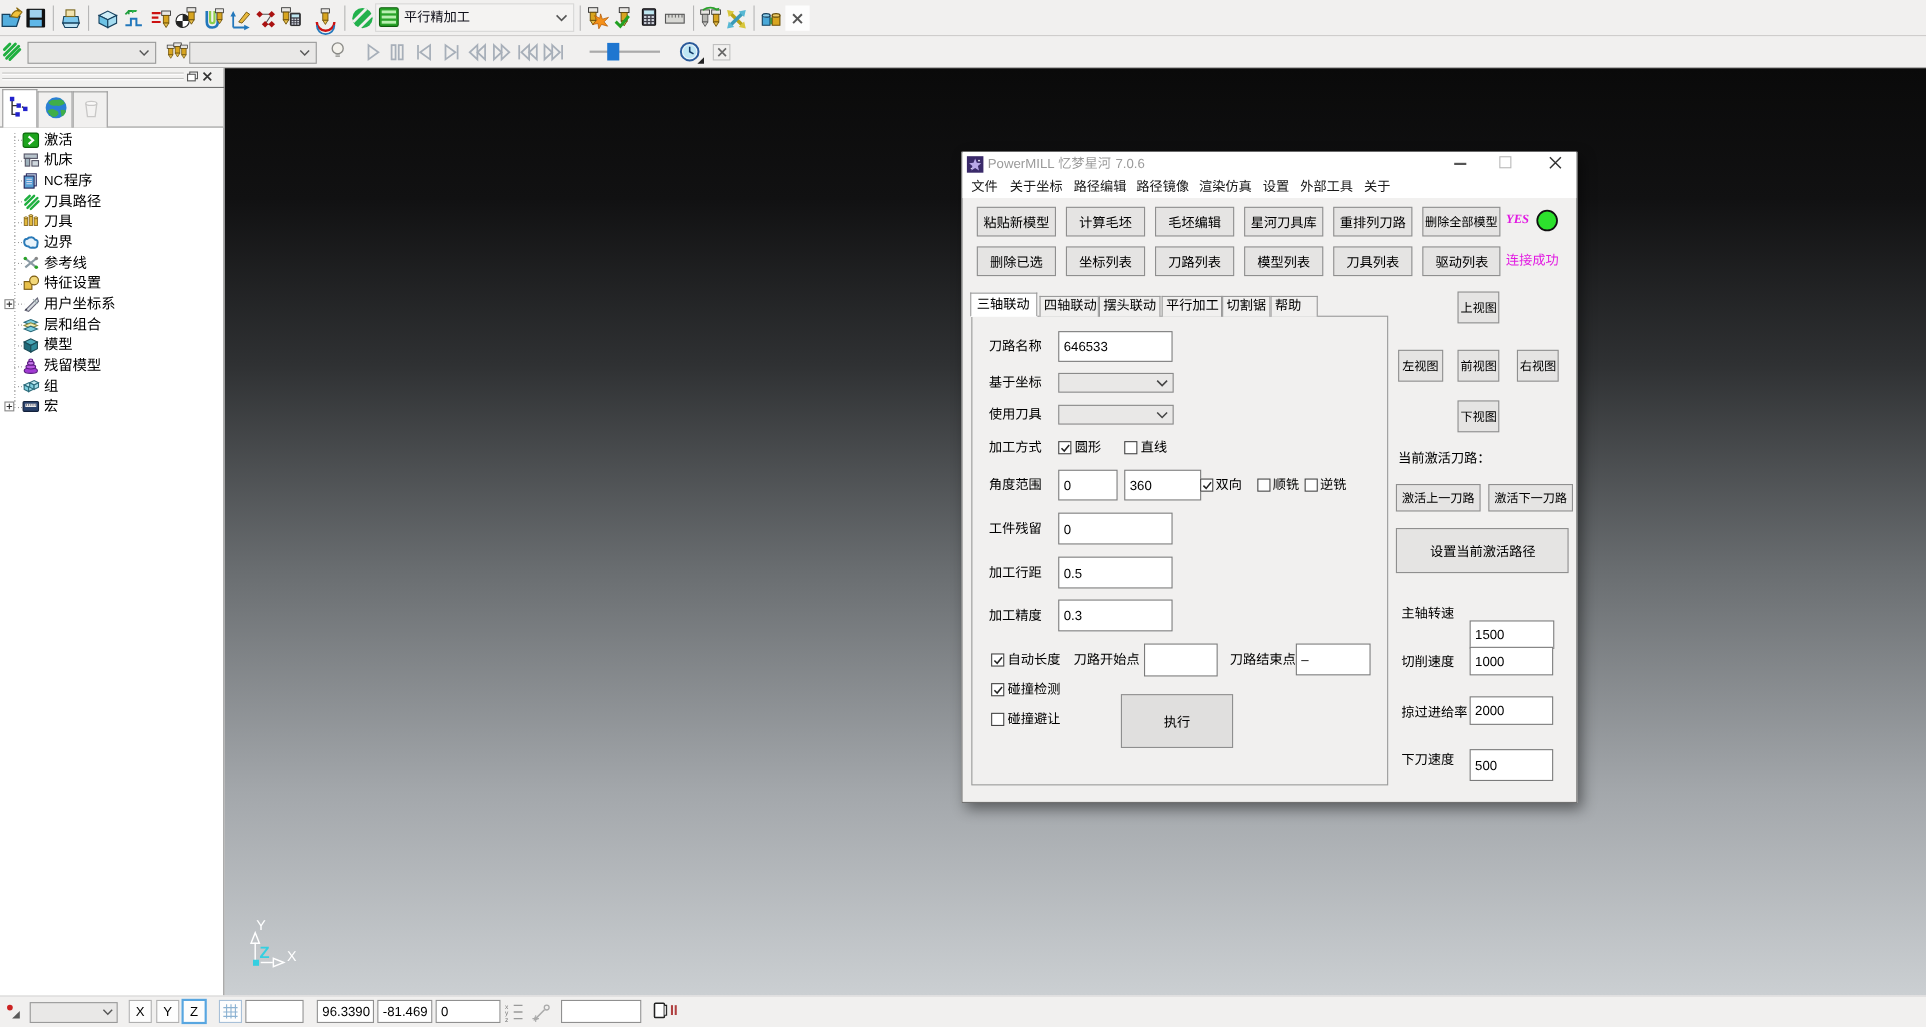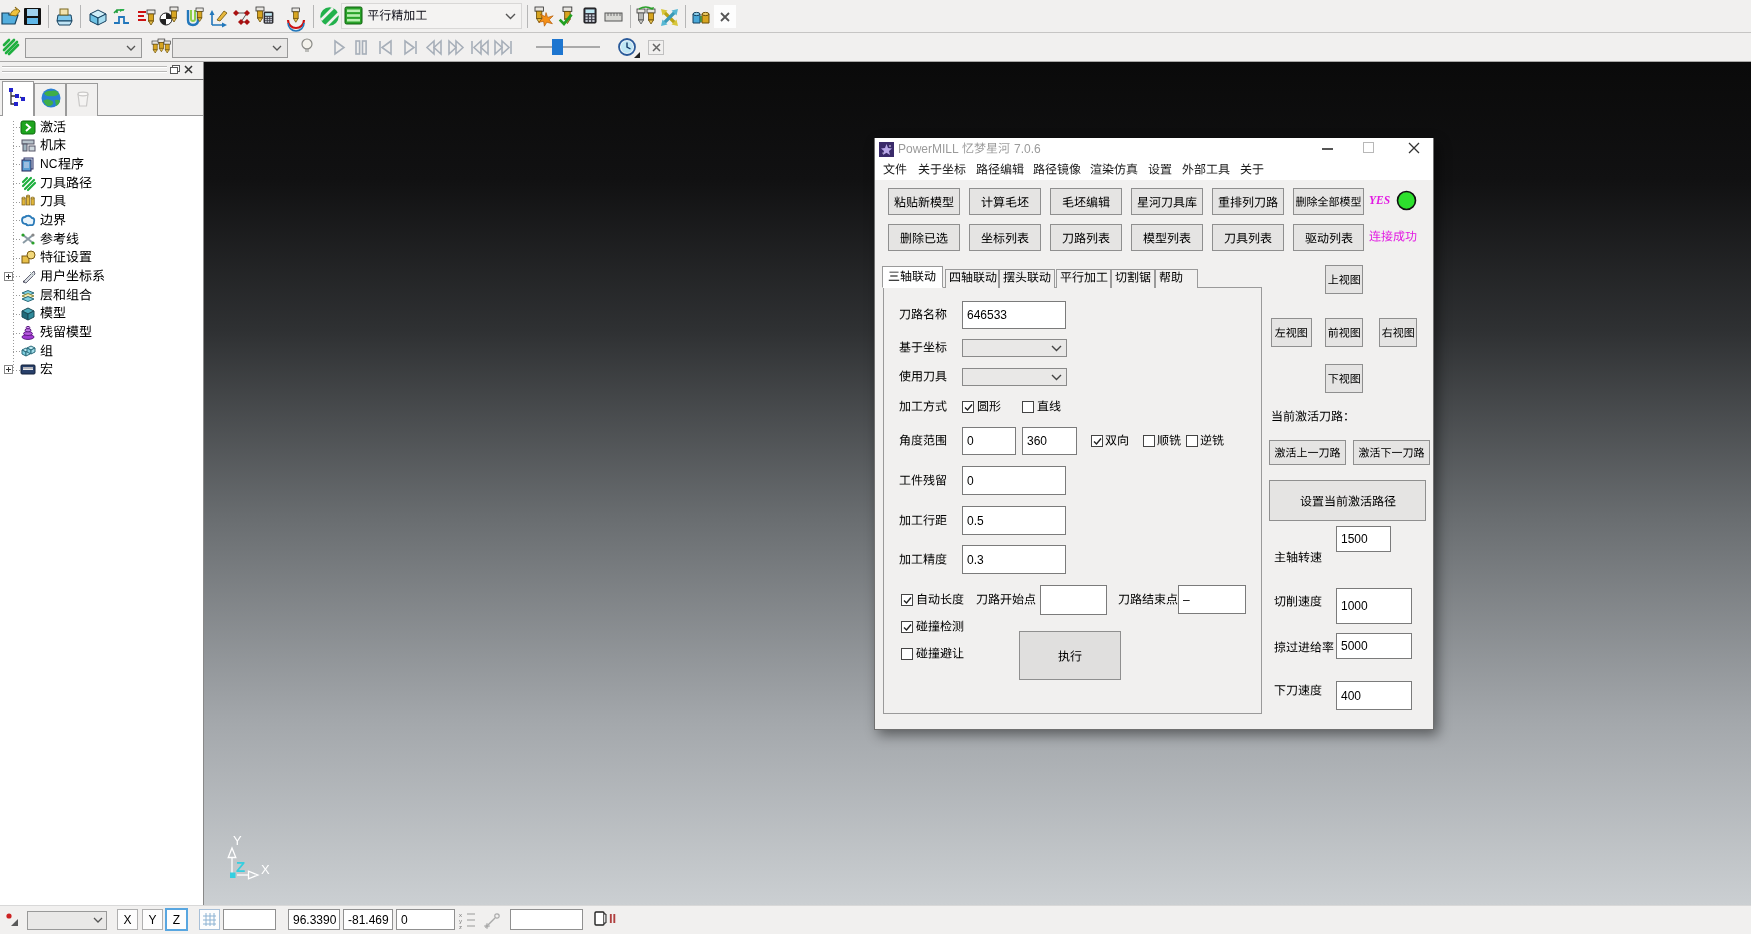--- a/index.html
+++ b/index.html
@@ -958,21 +958,21 @@
 <svg style="position:absolute;left:977.0px;top:400.2px" width="24.0" height="12" viewBox="0 -880 2000 1000" fill="#000">
       <use href="#g101" x="0"></use>
       <use href="#g102" x="1000"></use>
     </svg>
 <div class="cb" style="left:1022px;top:401px"></div>
 <svg style="position:absolute;left:1037.0px;top:400.2px" width="24.0" height="12" viewBox="0 -880 2000 1000" fill="#000">
       <use href="#g103" x="0"></use>
       <use href="#g19" x="1000"></use>
     </svg>
 <div class="f" style="left:962px;top:427px;width:54px;height:28px">0</div>
-<div class="f" style="left:1022px;top:427px;width:55px;height:28px">360</div>
+<div class="f" style="left:1022px;top:427px;width:70px;height:28px">360</div>
 <div class="cb" style="left:1091px;top:435px">
       <svg style="position:absolute;left:1px;top:1px" width="9" height="9" viewBox="0 0 9 9">
         <path d="M1 4.5 L3.5 7 L8 1.5" fill="none" stroke="#222" stroke-width="1.4"></path>
       </svg>
     </div>
 <svg style="position:absolute;left:1105.0px;top:434.2px" width="24.0" height="12" viewBox="0 -880 2000 1000" fill="#000">
       <use href="#g104" x="0"></use>
       <use href="#g105" x="1000"></use>
     </svg>
 <div class="cb" style="left:1143px;top:435px"></div>
@@ -1114,43 +1114,43 @@
         <use href="#g13" x="6000"></use>
         <use href="#g14" x="7000"></use>
       </svg>
     </div>
 <svg style="position:absolute;left:1274.0px;top:551.2px" width="48.0" height="12" viewBox="0 -880 4000 1000" fill="#000">
       <use href="#g133" x="0"></use>
       <use href="#g80" x="1000"></use>
       <use href="#g134" x="2000"></use>
       <use href="#g135" x="3000"></use>
     </svg>
-<div class="f" style="left:1336px;top:526px;width:55px;height:26px">1500</div>
+<div class="f" style="left:1336px;top:564px;width:77px;height:26px">1500</div>
 <svg style="position:absolute;left:1274.0px;top:595.2px" width="48.0" height="12" viewBox="0 -880 4000 1000" fill="#000">
       <use href="#g85" x="0"></use>
       <use href="#g136" x="1000"></use>
       <use href="#g135" x="2000"></use>
       <use href="#g97" x="3000"></use>
     </svg>
-<div class="f" style="left:1336px;top:588px;width:76px;height:36px">1000</div>
+<div class="f" style="left:1336px;top:588px;width:76px;height:26px">1000</div>
 <svg style="position:absolute;left:1274.0px;top:641.2px" width="60.0" height="12" viewBox="0 -880 5000 1000" fill="#000">
       <use href="#g137" x="0"></use>
       <use href="#g138" x="1000"></use>
       <use href="#g139" x="2000"></use>
       <use href="#g140" x="3000"></use>
       <use href="#g141" x="4000"></use>
     </svg>
-<div class="f" style="left:1336px;top:633px;width:76px;height:26px">5000</div>
+<div class="f" style="left:1336px;top:633px;width:76px;height:26px">2000</div>
 <svg style="position:absolute;left:1274.0px;top:684.2px" width="48.0" height="12" viewBox="0 -880 4000 1000" fill="#000">
       <use href="#g129" x="0"></use>
       <use href="#g11" x="1000"></use>
       <use href="#g135" x="2000"></use>
       <use href="#g97" x="3000"></use>
     </svg>
-<div class="f" style="left:1336px;top:681px;width:76px;height:29px">400</div>
+<div class="f" style="left:1336px;top:681px;width:76px;height:29px">500</div>
 <div style="position:absolute;left:0;top:905px;width:1751px;height:29px;background:#f1f0ef;border-top:1px solid #d8d8d8"></div>
 <svg style="position:absolute;left:4px;top:912px" width="14" height="14" viewBox="0 0 14 14">
       <circle cx="5" cy="4" r="2.6" fill="#c22"></circle>
       <path d="M14 14 L7 14 L14 7 Z" fill="#333" opacity="0.8"></path>
     </svg>
 <div style="position:absolute;left:27px;top:911px;width:80px;height:19px;background:#e9e8e7;border:1px solid #999"></div>
 <svg style="position:absolute;left:93px;top:917px" width="10" height="6" viewBox="0 0 10 6">
       <path d="M1 1 L5 5 L9 1" fill="none" stroke="#555" stroke-width="1.3"></path>
     </svg>
 <div style="position:absolute;left:117px;top:909px;width:21px;height:21px;background:#fdfdfd;border:1px solid #b0b0b0;display:flex;align-items:center;justify-content:center;font-size:12px">X</div>

